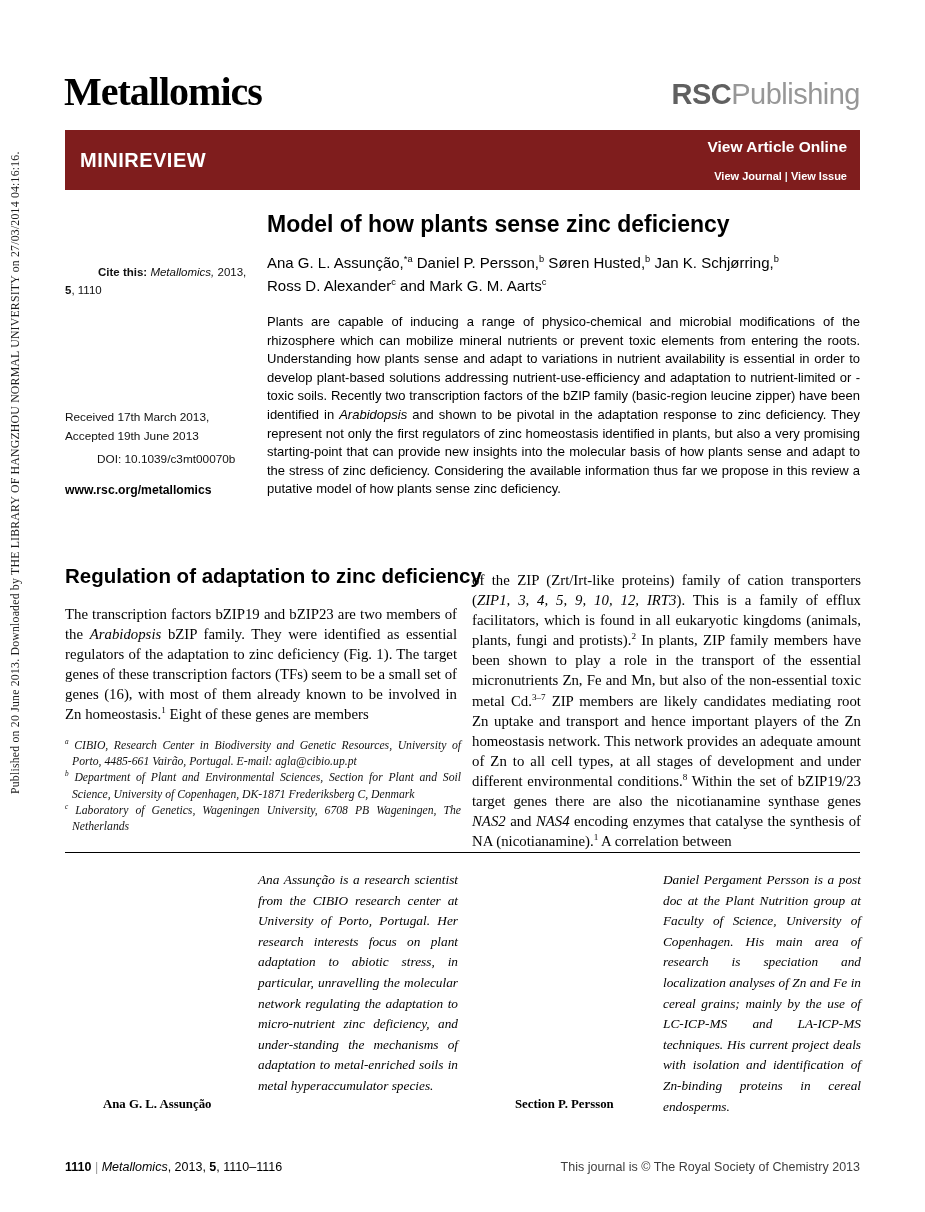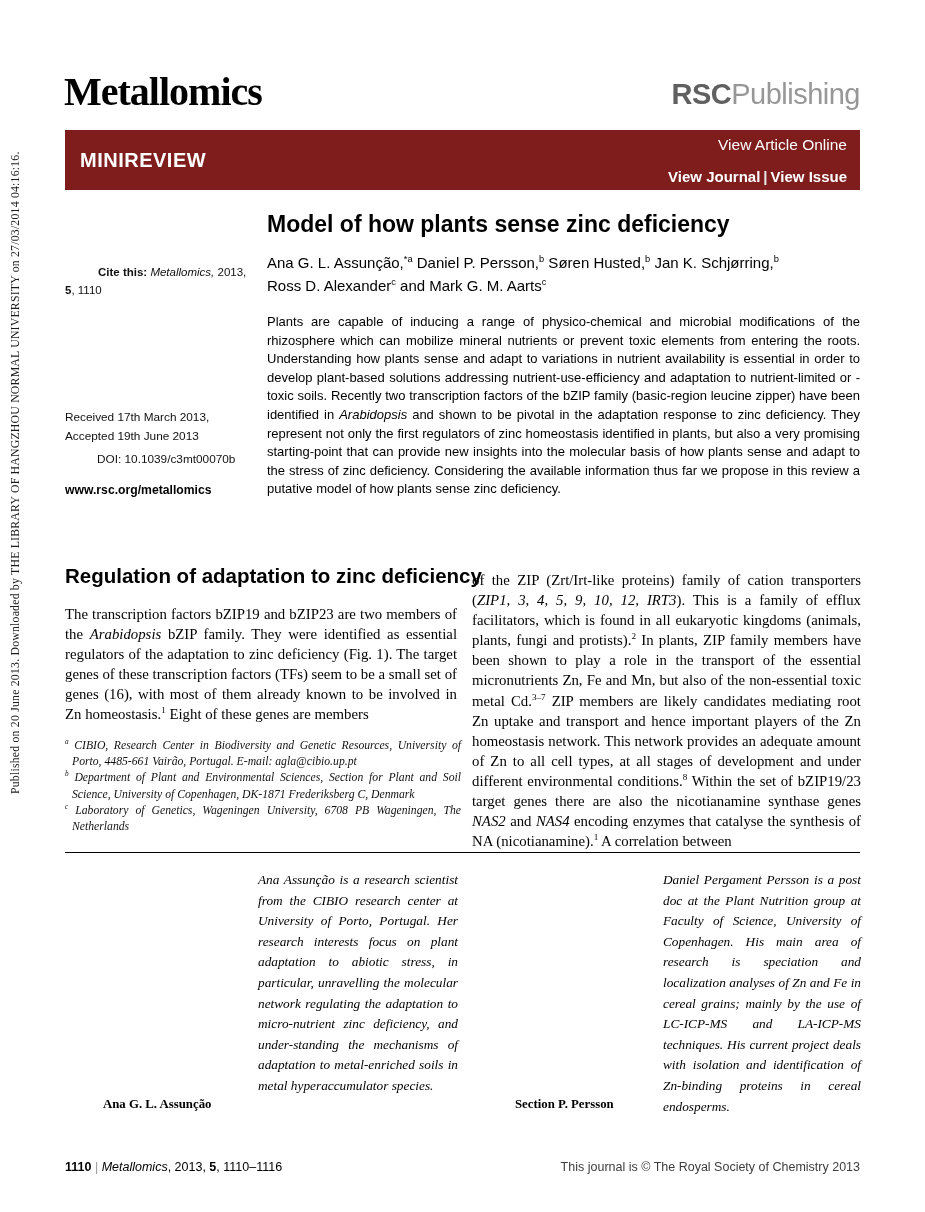--- a/index.html
+++ b/index.html
@@ -11,22 +11,22 @@
     font-family:"Liberation Serif",serif;font-size:11.8px;color:#1a1a1a;white-space:nowrap;letter-spacing:0.2px;}
 
   .journal-logo{left:64px;top:72px;font-family:"Liberation Serif",serif;font-weight:bold;font-size:40px;letter-spacing:-1px;line-height:1;}
   .publisher-logo{top:80px;right:65px;font-size:29px;letter-spacing:-0.5px;line-height:1;}
   .pub-bold{font-weight:bold;color:#606060;}
   .pub-light{color:#979797;}
 
   .banner{left:65px;top:130px;width:795px;height:60px;background:#7f1d1d;display:flex;justify-content:space-between;align-items:center;}
   .article-type{color:#fff;font-weight:bold;font-size:20px;letter-spacing:0.5px;padding-left:15px;}
   .banner-links{text-align:right;padding-right:13px;color:#fff;}
-  .view-article{font-weight:normal;font-size:15.5px;cursor:pointer;}
-  .view-links{font-size:15px;font-weight:bold;margin-top:14px;}
+  .view-article{font-weight:bold;font-size:15.5px;cursor:pointer;}
+  .view-links{font-size:11px;font-weight:bold;margin-top:14px;}
   .view-links .vsep{color:#e8e8e8;padding:0 3px;}
 
   .title{left:267px;top:210px;width:594px;font-size:23px;font-weight:bold;margin:0;line-height:1.25;}
   .authors{left:267px;top:251px;width:594px;font-size:15px;line-height:1.55;}
   .abstract{left:267px;top:313px;width:593px;font-size:13px;line-height:18.6px;text-align:justify;margin:0;}
 
   .cite{left:65px;top:263px;width:195px;font-size:11.5px;line-height:1.6;color:#111;}
   .received{left:65px;top:408px;font-size:11.8px;line-height:1.62;color:#111;}
   .doi{left:65px;top:452px;font-size:11.8px;color:#111;margin-left:32px;}
   .rsc-url{left:65px;top:483px;font-size:12.2px;font-weight:bold;}

